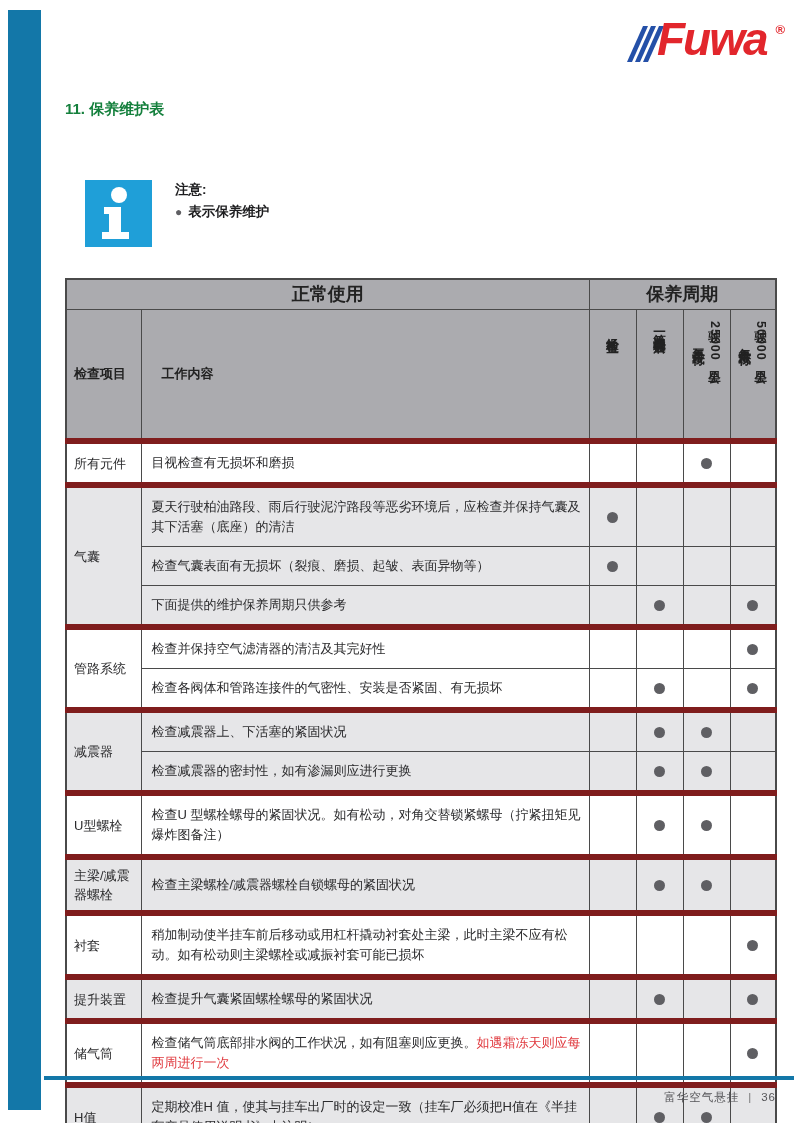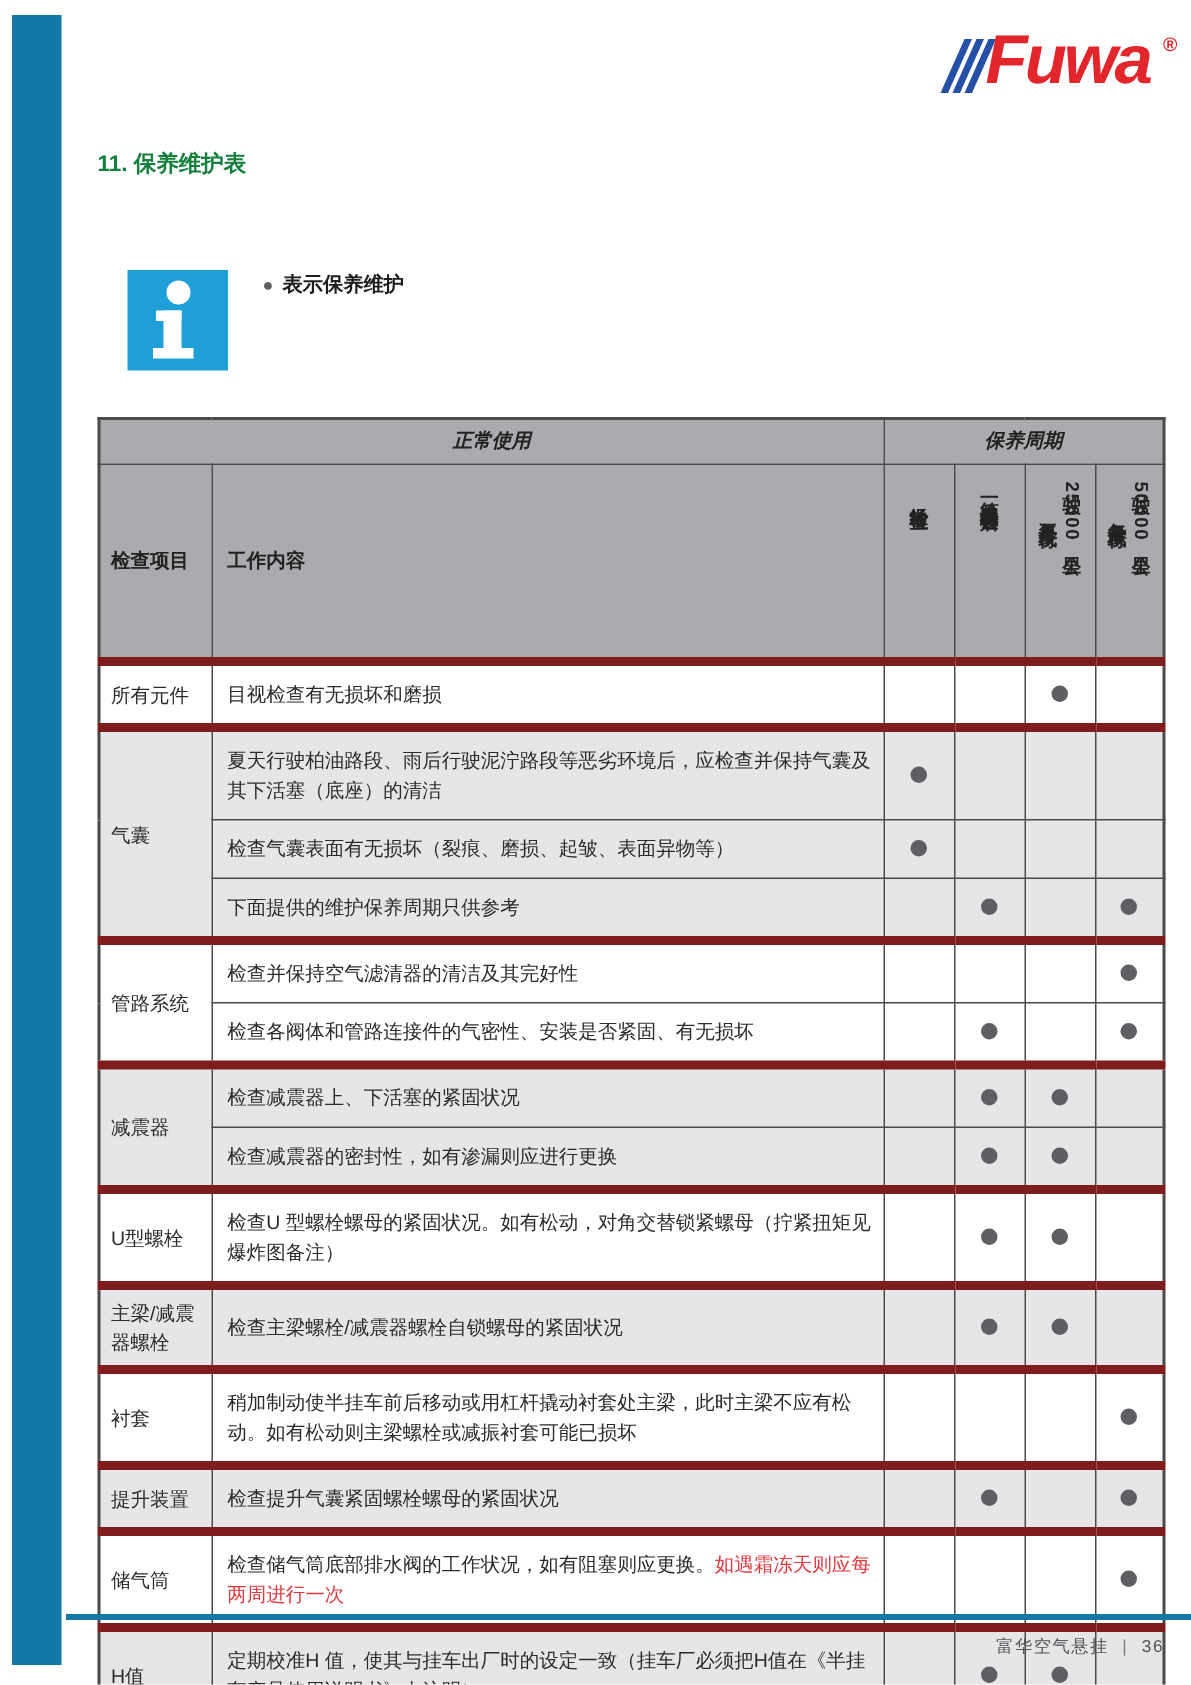--- a/index.html
+++ b/index.html
@@ -83,24 +83,24 @@
   
   .maint-table-wrap { position:absolute; left:65px; top:278px; width:710px; }
   table.maint {
     width:710px; border-collapse:collapse; table-layout:fixed;
     border:2px solid #4A4A4A;
   }
   table.maint th, table.maint td { border:1px solid #4A4A4A; }
   thead th {
     background:#ABABAF; color:#222; font-weight:bold;
   }
-  .top-th { height:30px; font-size:13px; border-bottom:2px solid #4A4A4A;font-style:italic; }
+  .top-th { height:30px; font-size:18px; border-bottom:2px solid #4A4A4A; }
   .sub-th { height:132px; font-size:13px; vertical-align:middle; }
   .item-th { text-align:left; padding-left:7px; }
-  .work-th { text-align:left; padding-left:10px; }
+  .work-th { text-align:left; padding-left:20px; }
   .period-th { vertical-align:top; text-align:center; padding-top:10px; }
   .vtext {
     display:inline-block;
     writing-mode:vertical-lr; text-orientation:mixed;
     max-height:118px; font-size:12.5px; font-weight:bold;
     letter-spacing:1px; line-height:16px;
   }
   .vtext span { display:block; }
 
   tbody tr { background:#ffffff; }
@@ -137,20 +137,21 @@
 <div class="page-title">11. 保养维护表</div>
 
 <div class="note-icon">
   <div class="i-dot"></div>
   <div class="i-serif"></div>
   <div class="i-stem"></div>
   <div class="i-base"></div>
 </div>
 
 <div class="notice">
+  <div>注意:</div>
   <div class="legend-row">
     <span class="legend-bullet">●</span><span>表示保养维护</span>
   </div>
 </div>
 
 <div class="maint-table-wrap">
   <table class="maint">
     <colgroup>
       <col style="width:75px">
         <col style="width:448px">

